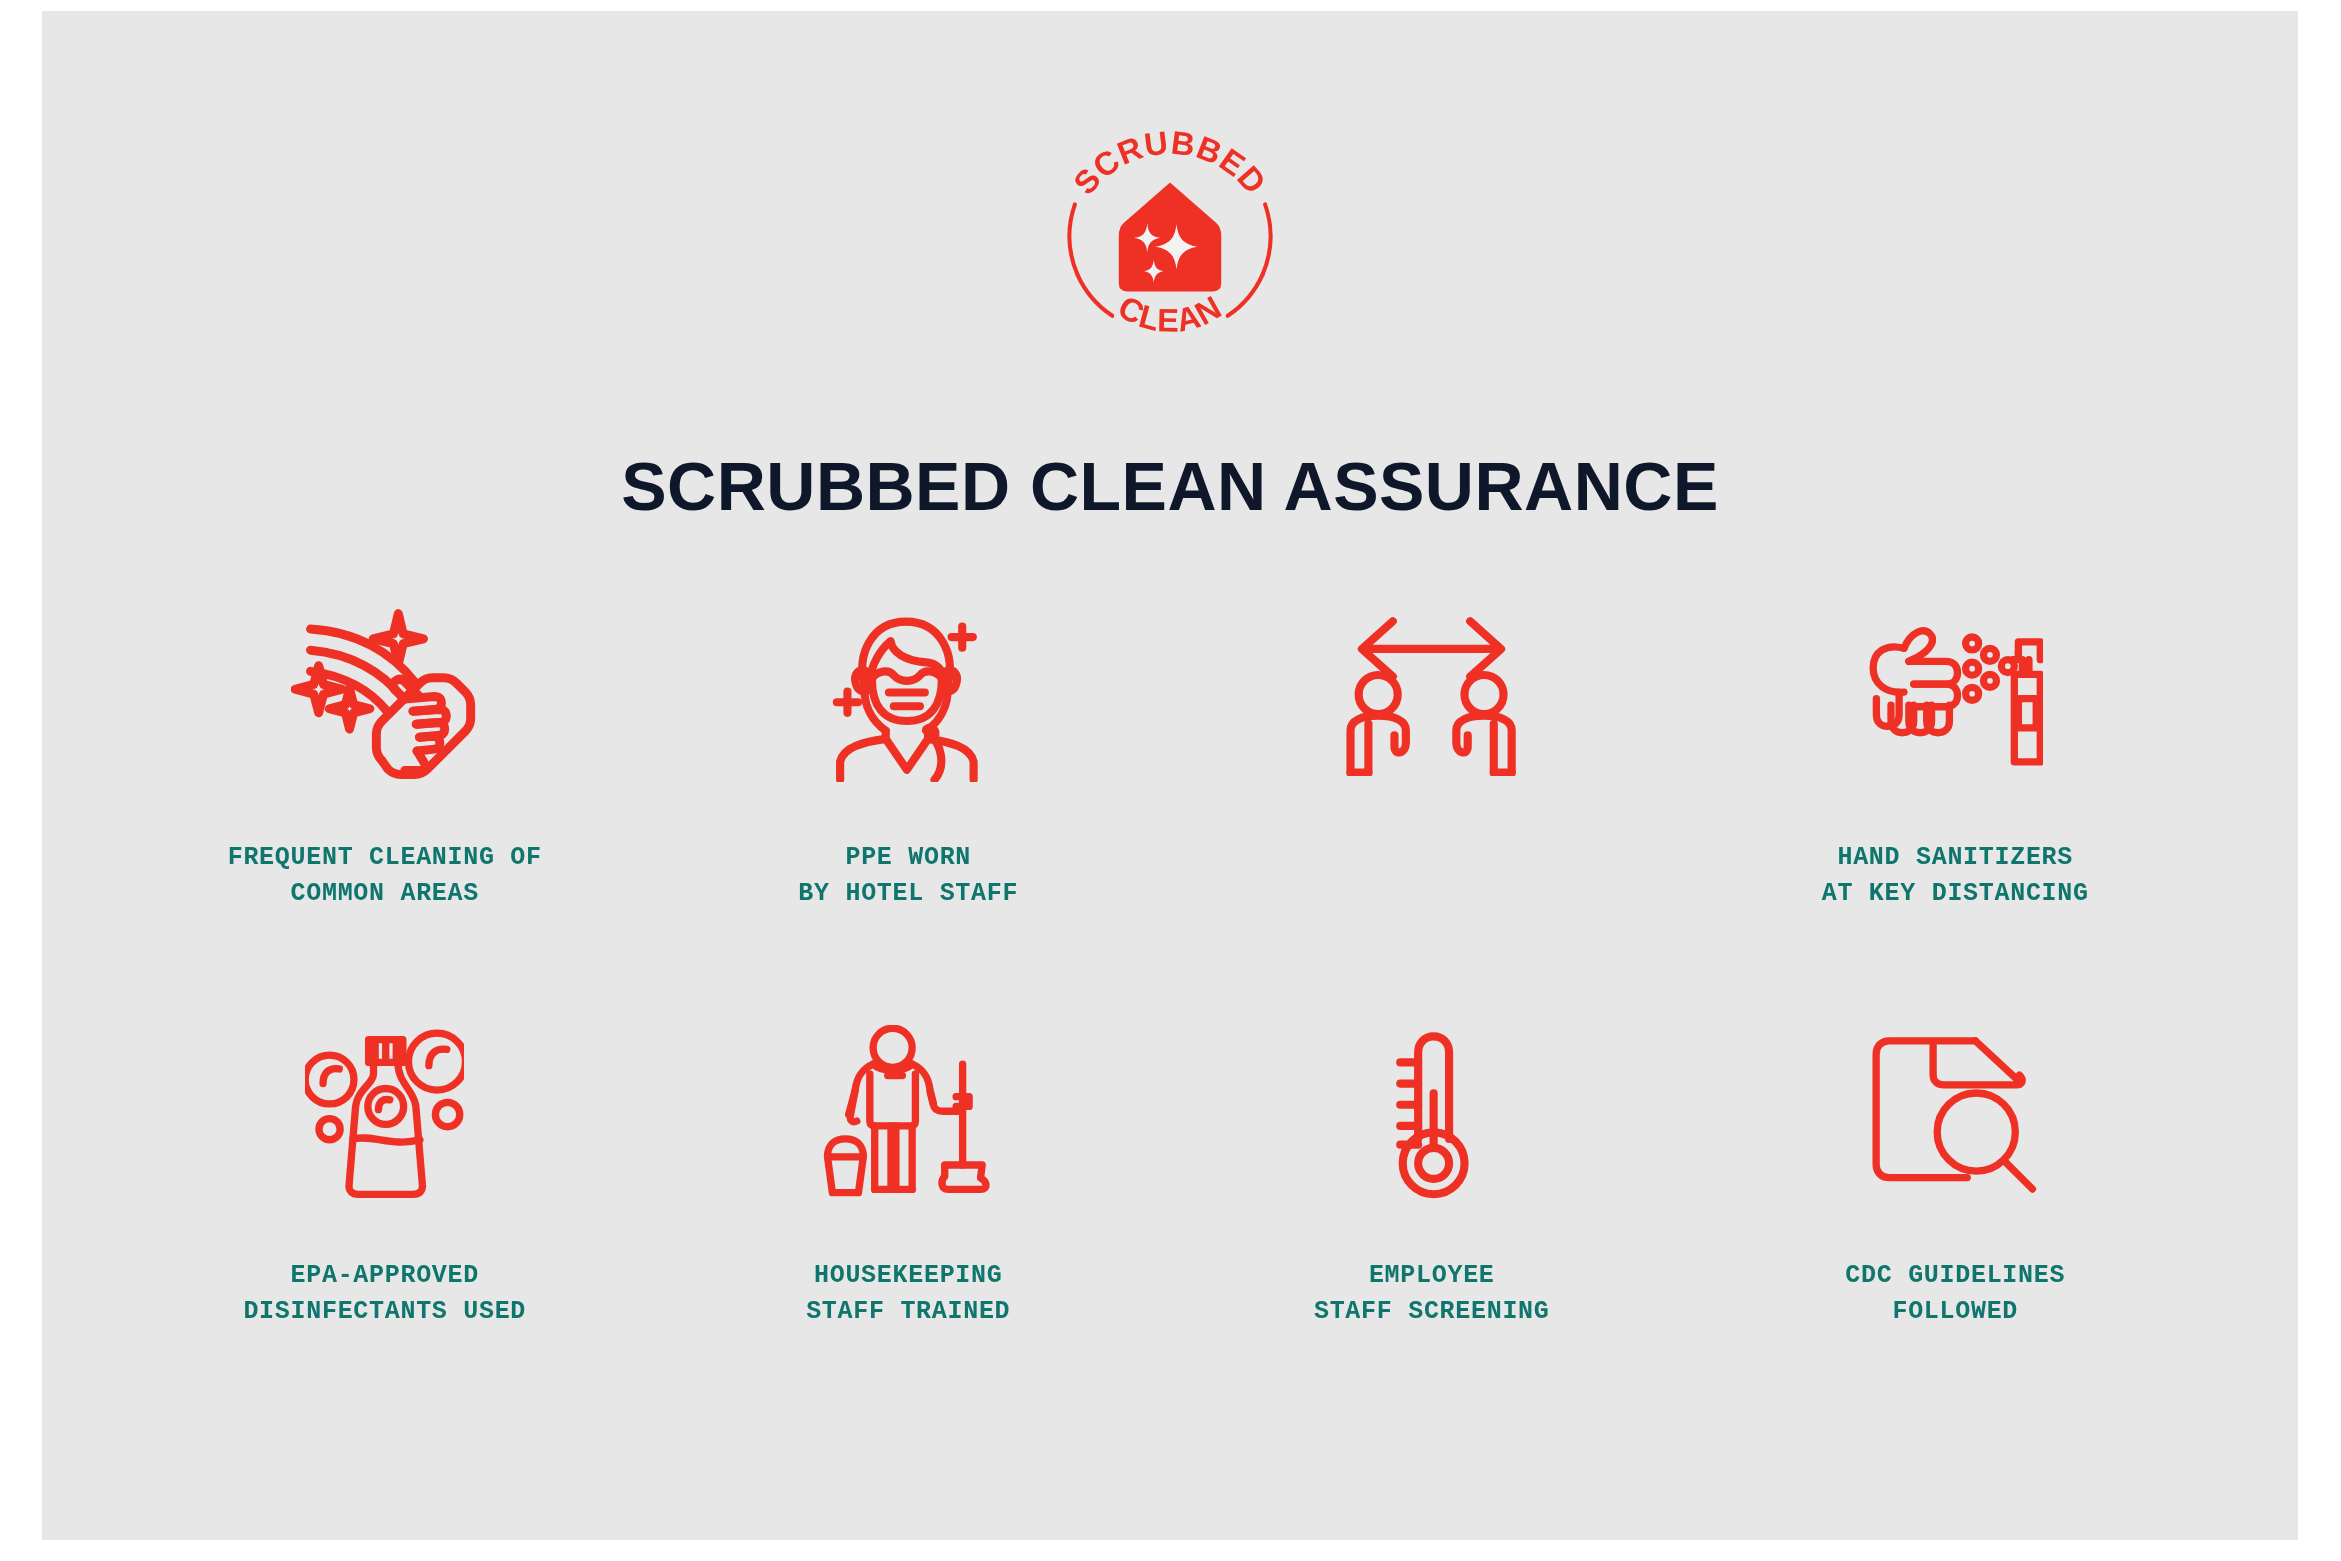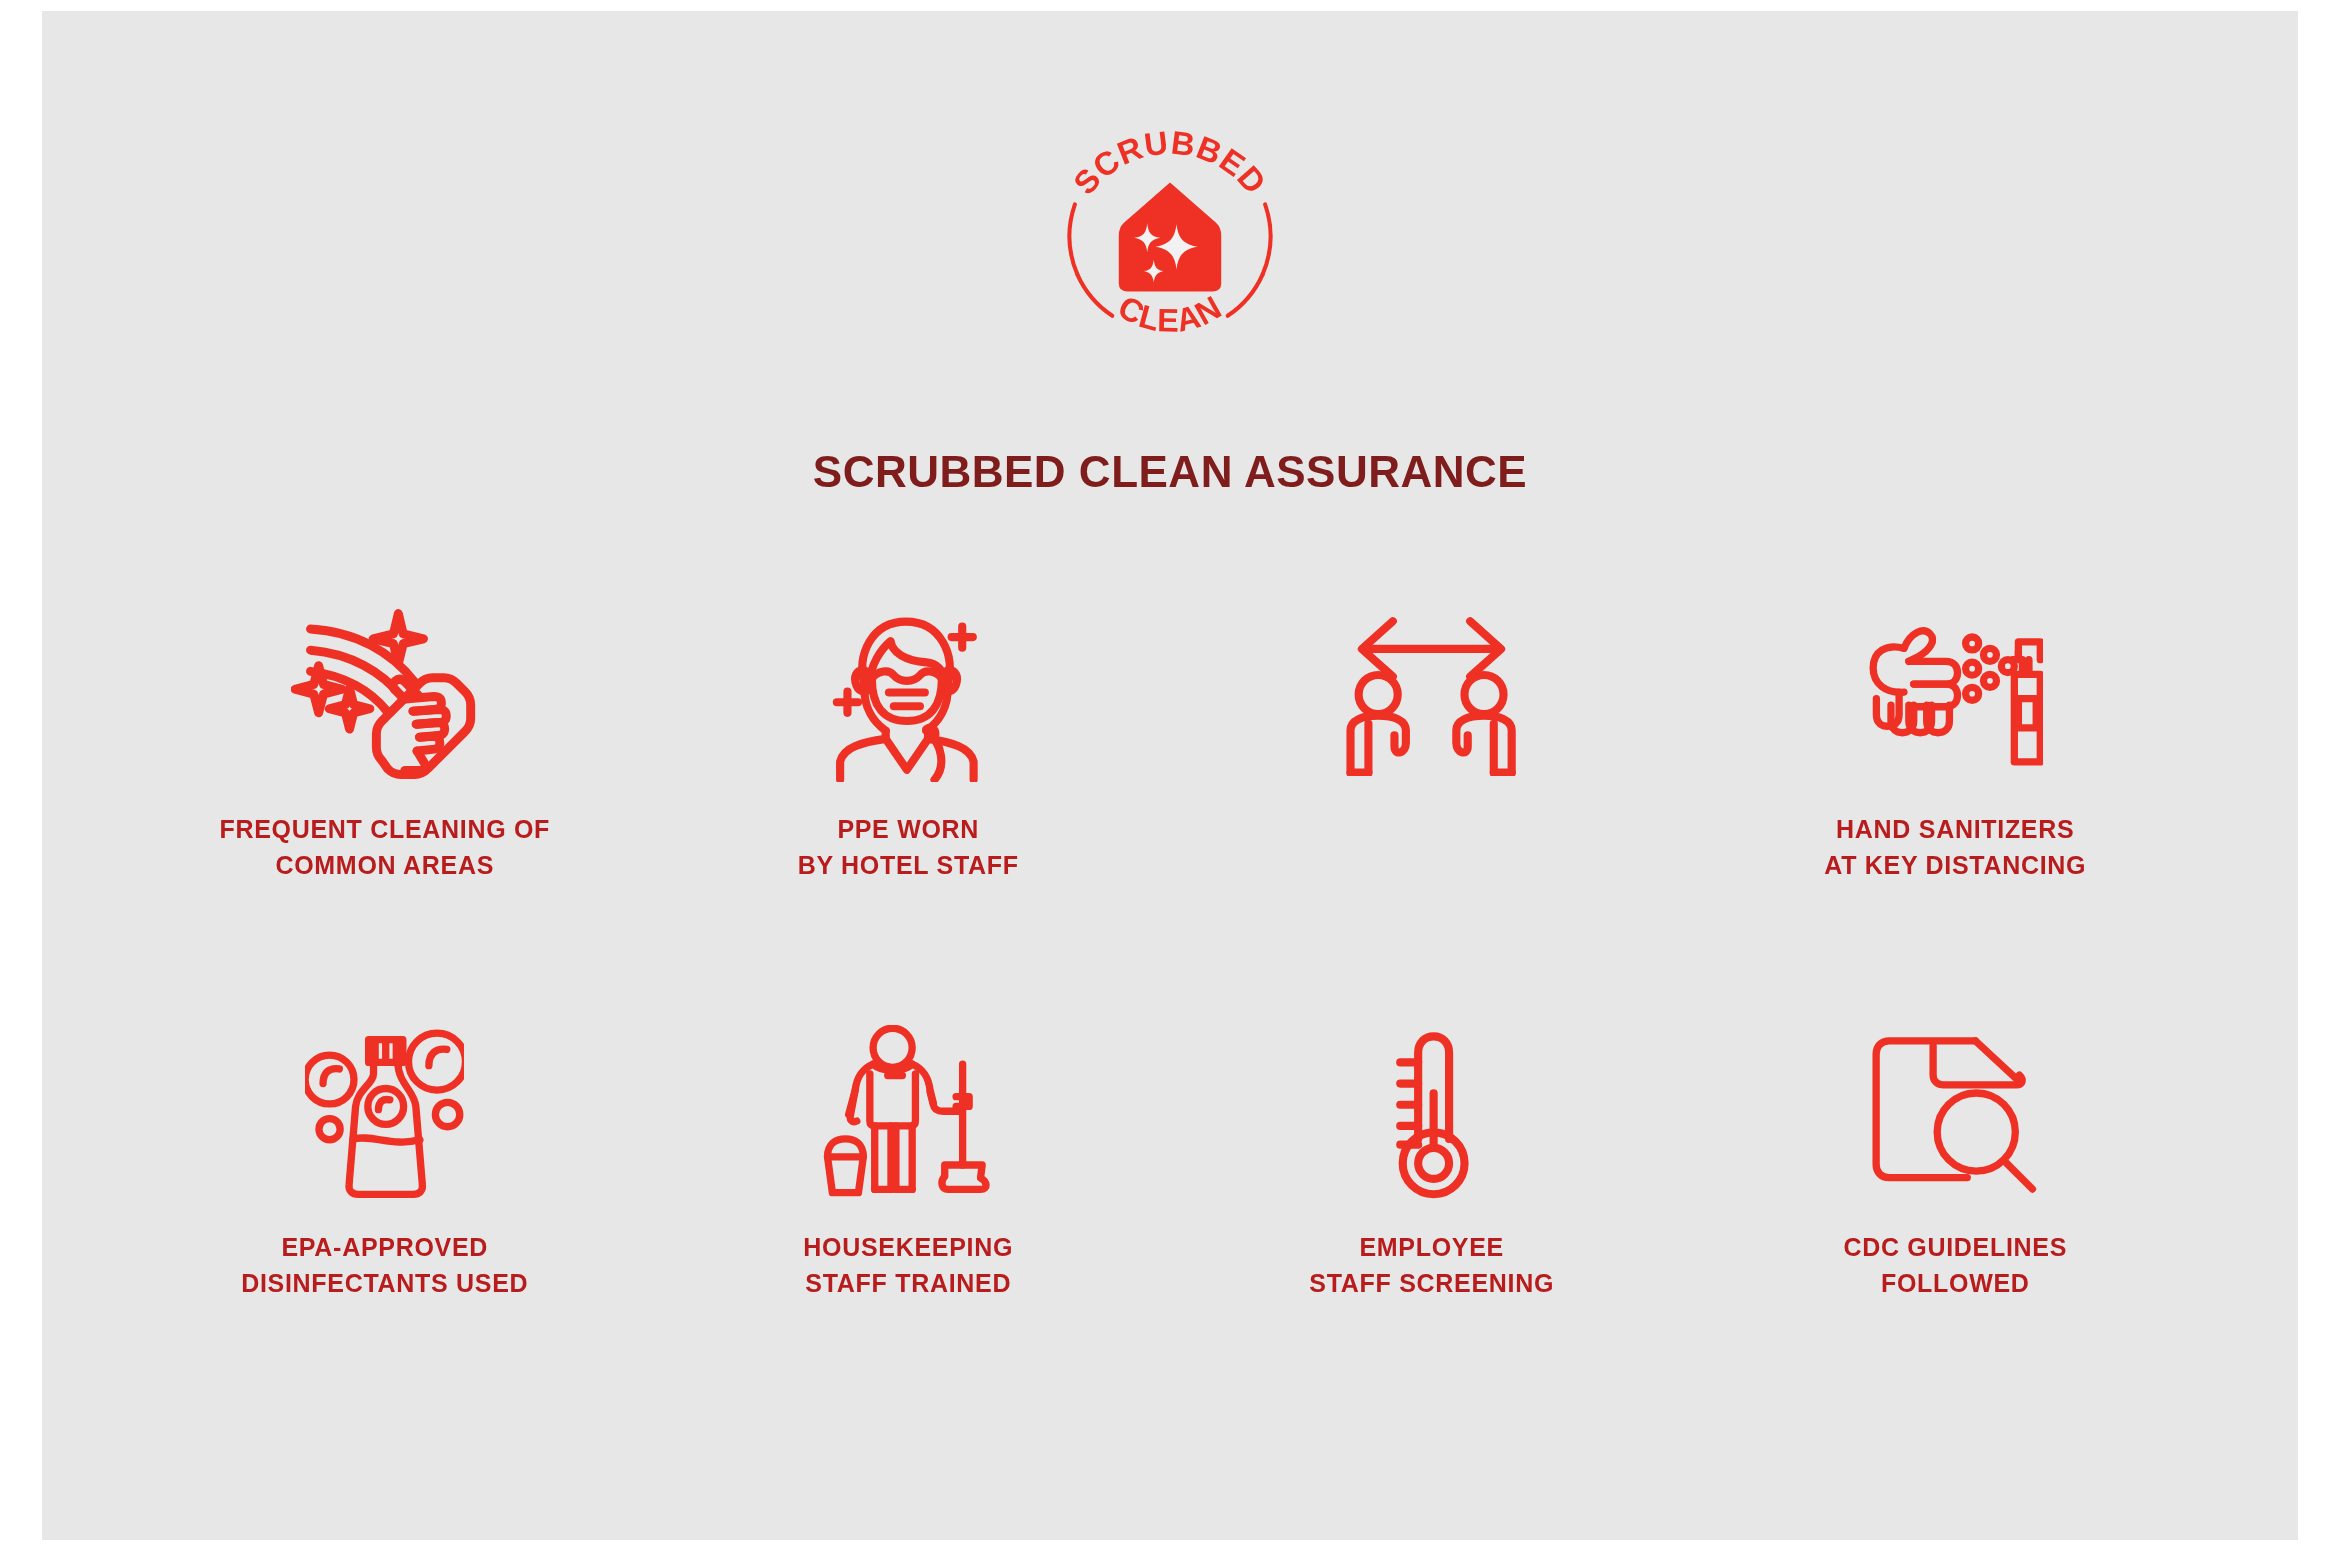--- a/index.html
+++ b/index.html
@@ -34,24 +34,24 @@
   }
   #logo-wrap svg { display:block; width:252px; height:252px; }
 
   
   #page-title {
     position: absolute;
     left: 0;
     right: 0;
     top: 436px;
     text-align: center;
-    font-size: 44px;
+    font-size: 68px;
     font-weight: 700;
     letter-spacing: 0.5px;
-    color: #7f1d1d;
+    color: #0f172a;
     font-family: "Liberation Sans", sans-serif;
   }
 
   
   #grid {
     position: absolute;
     left: 81px;
     right: 81px;
     top: 582px;
     display: grid;
@@ -67,29 +67,29 @@
     justify-content: flex-start;
   }
   .icon-box {
     height: 203px;
     display: flex;
     align-items: center;
     justify-content: center;
   }
   .icon-box svg { display: block; }
   .caption {
-    margin-top: 16px;
+    margin-top: 44px;
     text-align: center;
     font-size: 25px;
     font-weight: 700;
     line-height: 1.42;
     letter-spacing: 0.7px;
-    color: #b91c1c;
+    color: #0f766e;
     white-space: pre-line;
-    font-family: Liberation Sans, sans-serif;
+    font-family: Liberation Mono, monospace;
   }
 </style>
 </head>
 <body>
 
 <div id="panel">
 
   <div id="logo-wrap">
     <svg viewBox="0 0 310 310" xmlns="http://www.w3.org/2000/svg">
       <defs>

